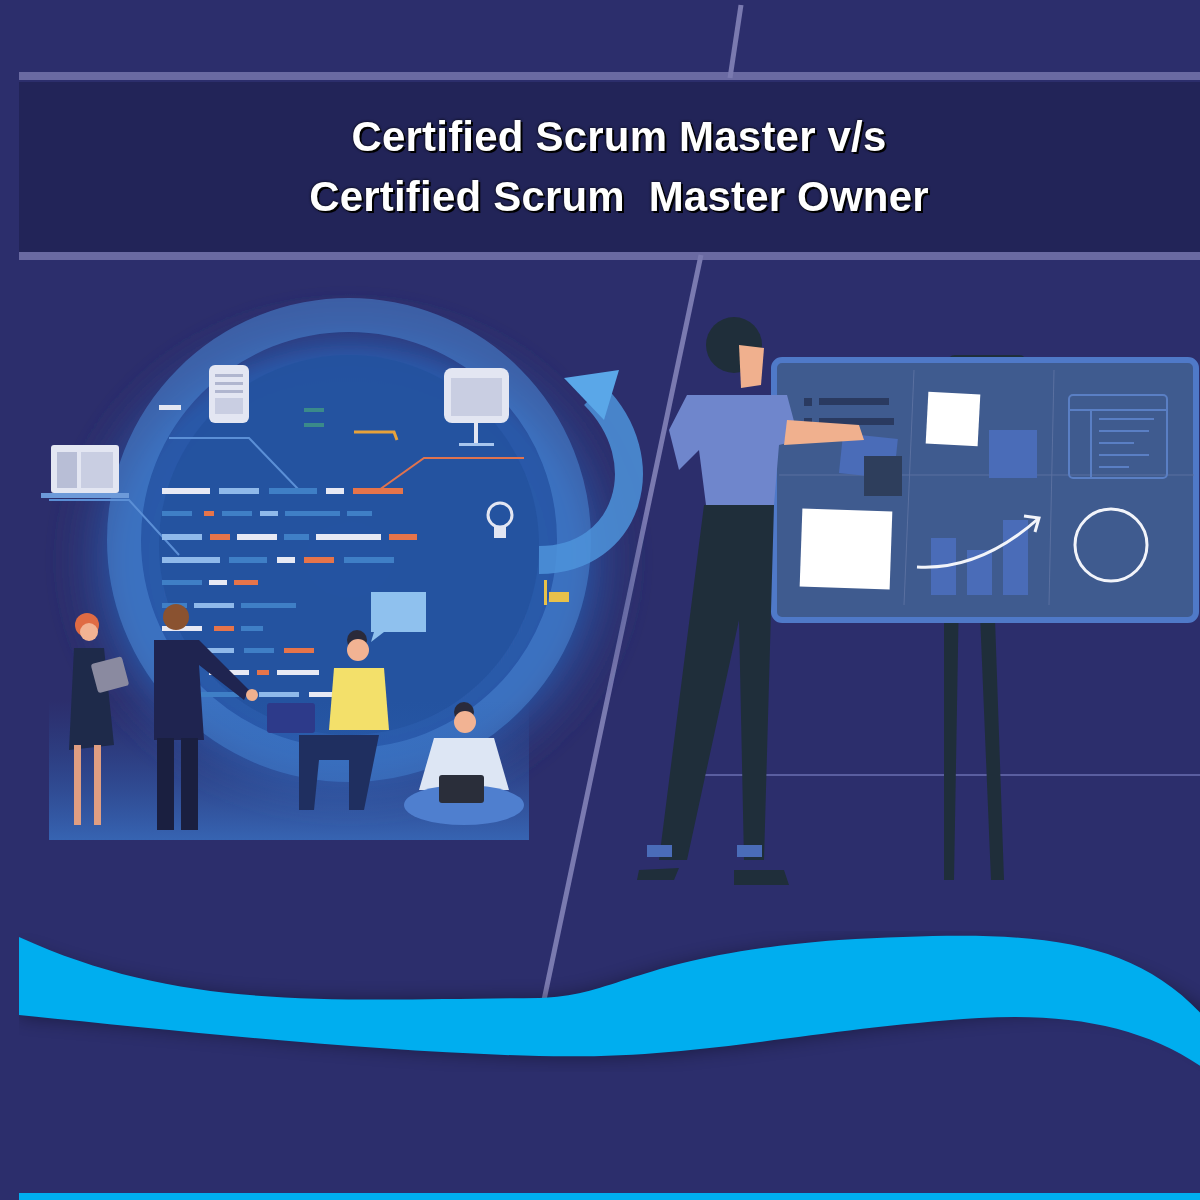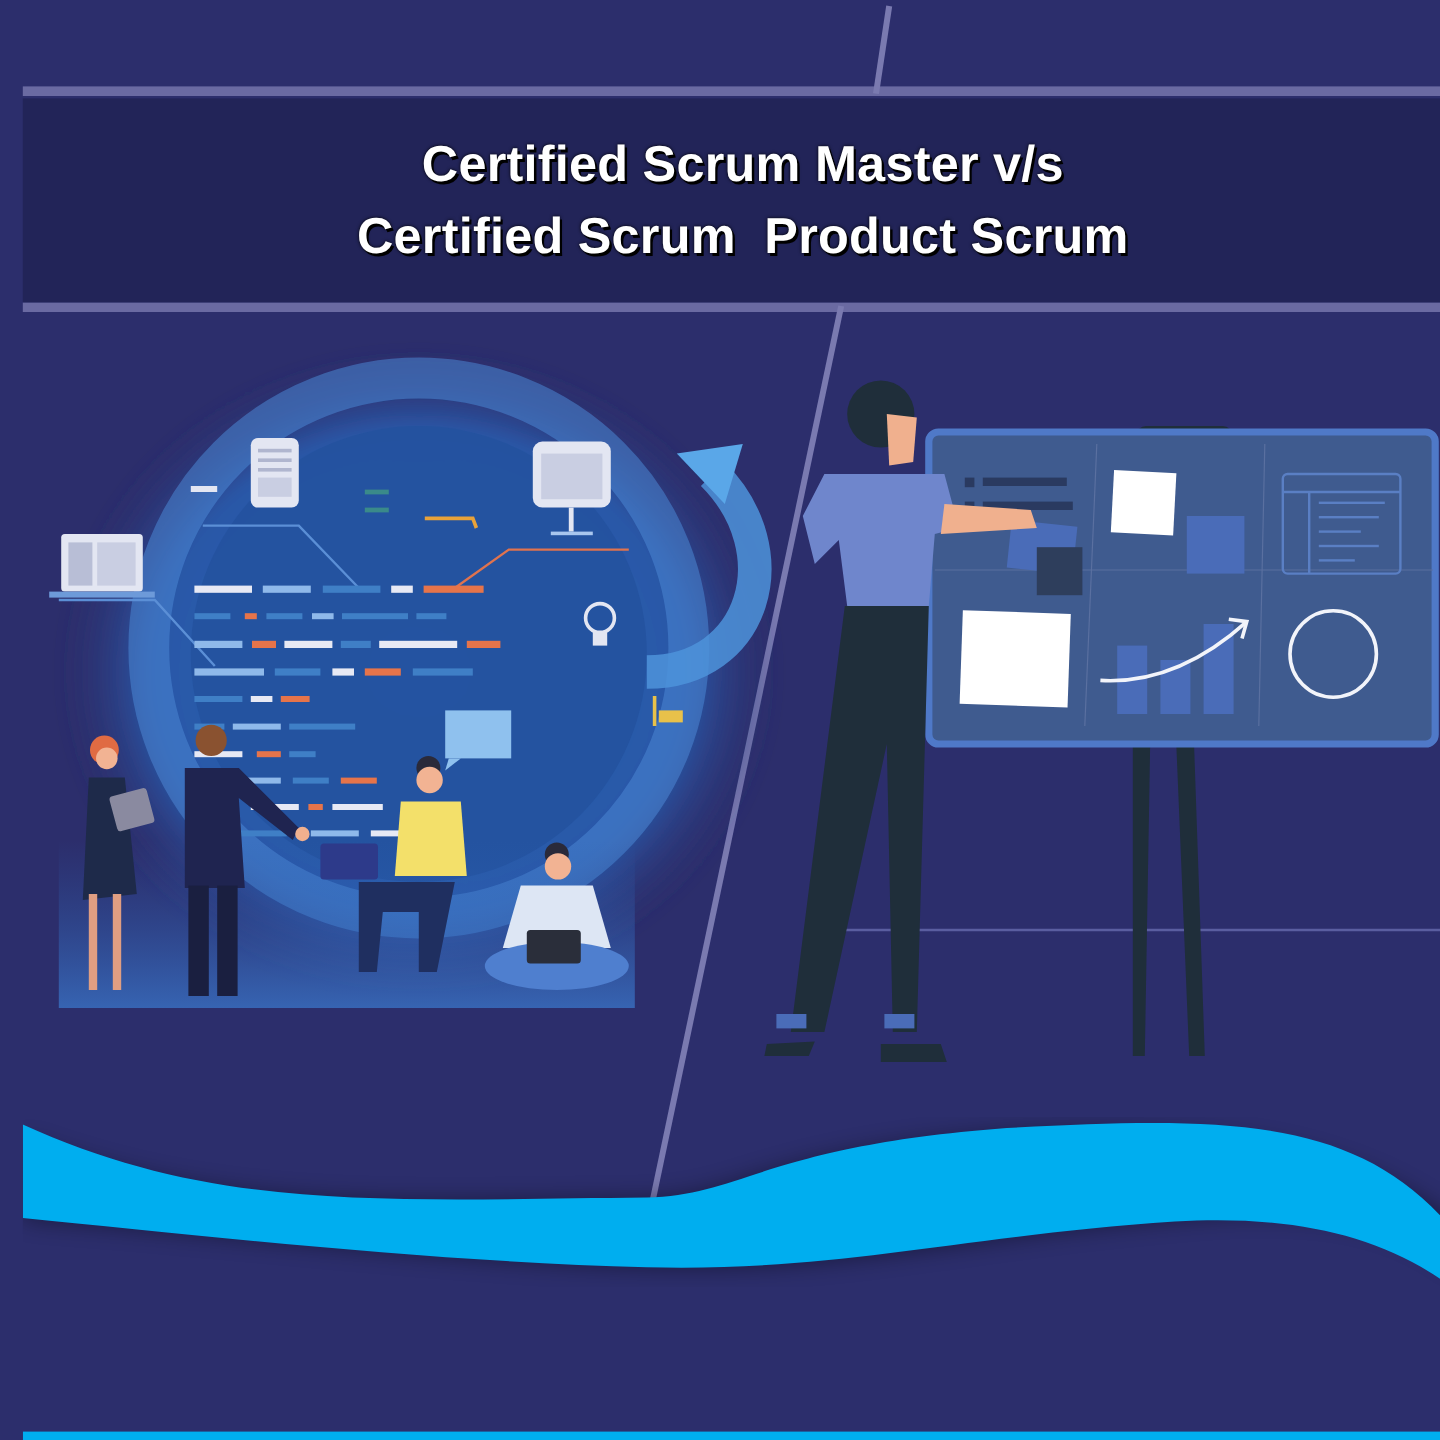--- a/index.html
+++ b/index.html
@@ -240,15 +240,15 @@
 
     <g>
       <path d="M0 950 C 160 1010, 300 1003, 520 1000 C 600 998, 620 960, 820 945 C 1010 935, 1120 960, 1200 1025 L1200 1060 C 1140 1010, 1060 1005, 960 1015 C 780 1030, 680 1060, 520 1055 C 350 1050, 150 1025, 0 1015 Z" fill="#000" opacity="0.45" filter="url(#shadow)"></path>
       <path d="M0 937 C 160 1010, 300 1000, 520 998 C 600 996, 620 955, 820 940 C 1010 930, 1120 930, 1200 1035 L1200 1080 C 1140 1030, 1060 1012, 960 1018 C 780 1030, 680 1060, 520 1056 C 350 1052, 150 1030, 0 1015 Z" fill="#00aeef"></path>
       <rect x="0" y="1193" width="1200" height="7" fill="#00aeef"></rect>
     </g>
   </svg>
 
   <div class="title-band">
     <div class="title-line">Certified Scrum Master v/s</div>
-    <div class="title-line">Certified Scrum  Product Scrum</div>
+    <div class="title-line">Certified Scrum  Master Owner</div>
   </div>
 </div>
 
 </body></html>

